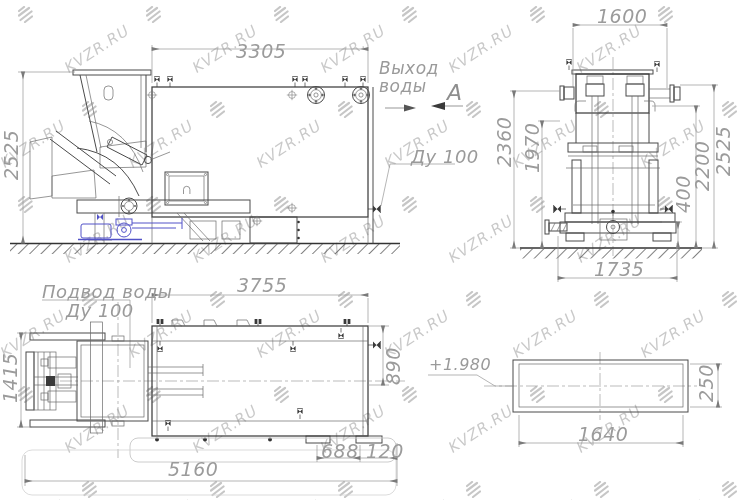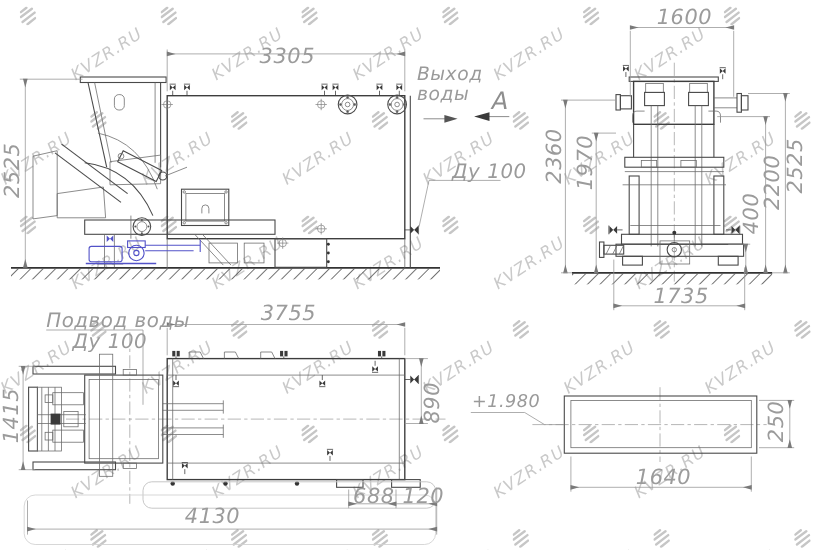--- a/index.html
+++ b/index.html
@@ -726,18 +726,18 @@
   <div class="dim v" style="left:666px;top:185px;width:34px">400</div>
   <div class="dim v" style="left:679px;top:157px;width:46px">2200</div>
   <div class="dim v" style="left:700px;top:142px;width:46px">2525</div>
   <div class="dim" style="left:594px;top:258px">1735</div>
 
   <div class="dim" style="left:237px;top:274px">3755</div>
   <div class="dim v" style="left:-13px;top:369px;width:46px">1415</div>
   <div class="dim v" style="left:376px;top:357px;width:34px">890</div>
   <div class="dim" style="left:321px;top:440px">688</div>
   <div class="dim" style="left:366px;top:440px">120</div>
-  <div class="dim" style="left:168px;top:458px">4130</div>
+  <div class="dim" style="left:168px;top:458px">5160</div>
 
   <div class="lbl s16" style="left:429px;top:355px">+1.980</div>
   <div class="dim" style="left:578px;top:423px">1640</div>
   <div class="dim v" style="left:689px;top:374px;width:34px">250</div>
 </div>
 
 </body></html>

